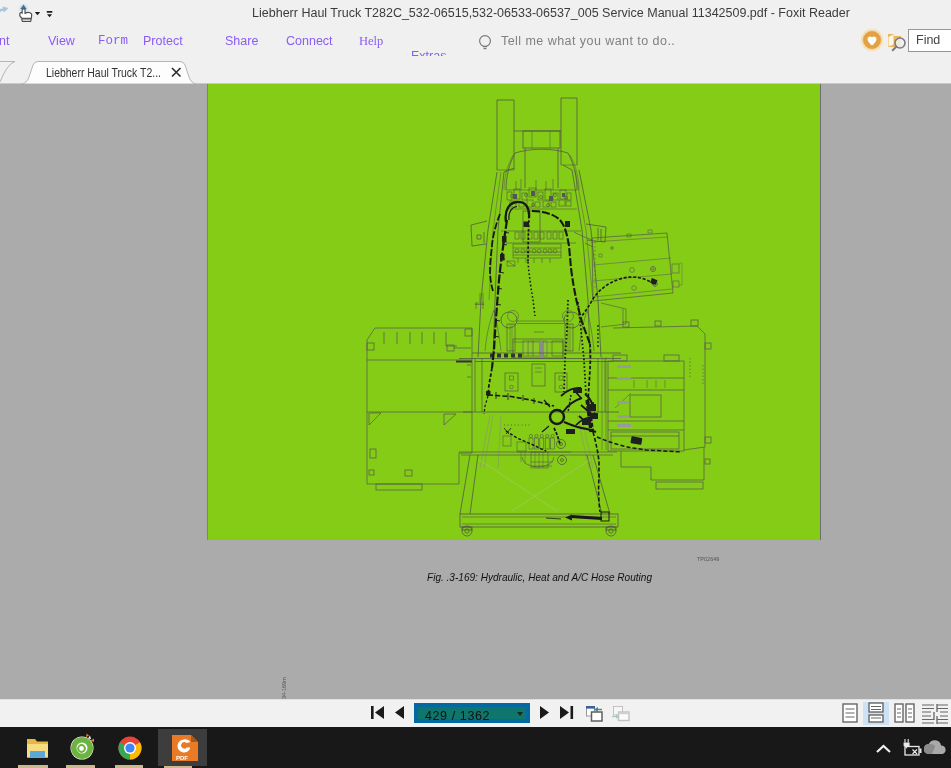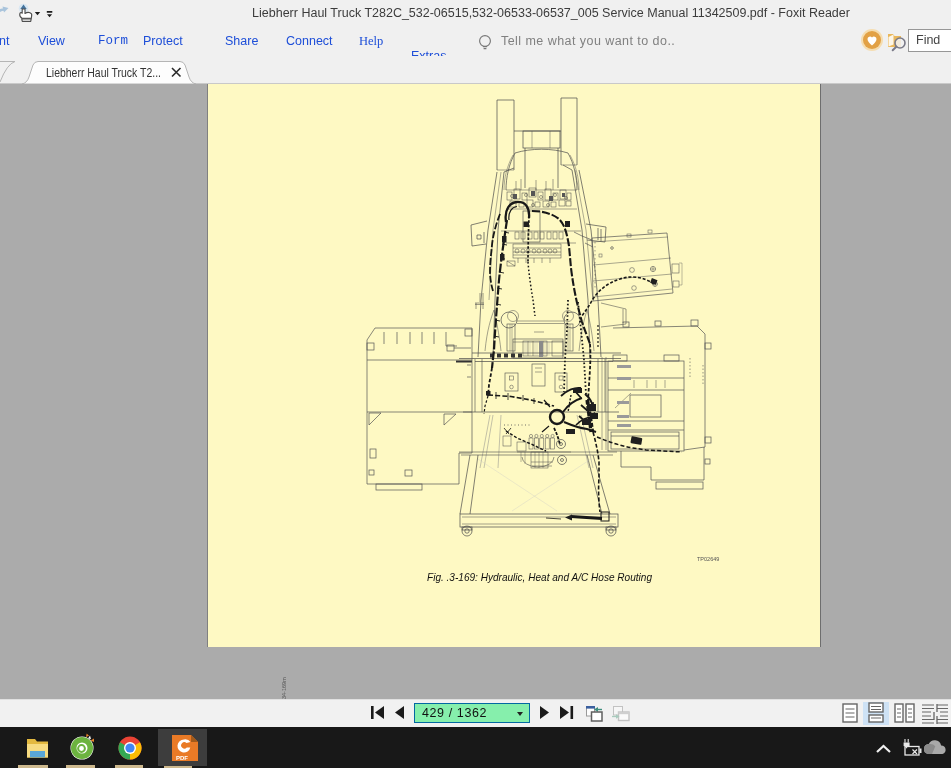--- a/index.html
+++ b/index.html
@@ -1,50 +1,50 @@
 <!DOCTYPE html>
 <html><head>
 <meta charset="utf-8">
 <style>
 html,body{margin:0;padding:0;}
 body{width:951px;height:768px;overflow:hidden;font-family:"Liberation Sans",sans-serif;position:relative;background:#f0f0f0;}
 .abs{position:absolute;}
 #titlebar{left:0;top:0;width:951px;height:28px;background:#f0f0f0;}
 #title{left:100px;top:0;width:902px;text-align:center;font-size:12.5px;color:#3c3c3c;line-height:26px;}
 #menubar{left:0;top:28px;width:951px;height:28px;background:#f0f0f0;}
-.menu{position:absolute;top:28px;font-size:12.5px;color:#1d4ed8;line-height:27px;}
+.menu{position:absolute;top:28px;font-size:12.5px;color:#8b5cf6;line-height:27px;}
 #tabbar{left:0;top:56px;width:951px;height:28px;background:#f0f0f0;}
 #docarea{left:0;top:84px;width:951px;height:615px;background:#ababab;}
-#page{position:absolute;left:207px;top:0;width:612px;height:563px;background:#fef9c3;border-left:1px solid #808080;border-right:1px solid #6e6e6e;}
+#page{position:absolute;left:207px;top:0;width:612px;height:456px;background:#84cc16;border-left:1px solid #808080;border-right:1px solid #6e6e6e;}
 #bottombar{left:0;top:699px;width:951px;height:28px;background:#f1f1f1;border-top:1px solid #e0e0e0;box-sizing:border-box;}
 #taskbar{left:0;top:727px;width:951px;height:41px;background:#181818;}
 .tan{position:absolute;top:765px;height:3px;background:#cdb88d;}
 #findbox{position:absolute;left:908px;top:29px;width:50px;height:21px;background:#fff;border:1px solid #979797;font-size:12.5px;color:#444;line-height:21px;padding-left:7px;}
-#pagebox{position:absolute;left:414px;top:703px;width:116px;height:20px;background:#86efac;border:1px solid #0369a1;box-sizing:border-box;font-size:12.5px;color:#111;line-height:18px;padding-left:7px;letter-spacing:0.6px;}
+#pagebox{position:absolute;left:414px;top:703px;width:116px;height:20px;background:#0f766e;border:4px solid #0369a1;box-sizing:border-box;font-size:12.5px;color:#111;line-height:18px;padding-left:7px;letter-spacing:0.6px;}
 </style>
 </head>
 <body>
 <div class="abs" id="titlebar"></div>
 <div class="abs" id="title">Liebherr Haul Truck T282C_532-06515,532-06533-06537_005 Service Manual 11342509.pdf - Foxit Reader</div>
 
 <svg class="abs" style="left:0;top:0;" width="60" height="28" viewBox="0 0 60 28">
   <path d="M-4,20 A9,8 0 0 1 5,9.5" fill="none" stroke="#a9c4dc" stroke-width="2.6"></path>
   <path d="M2.5,6.5 l6,1.5 -4.5,4.5 Z" fill="#a9c4dc"></path>
   <circle cx="23.5" cy="8.5" r="4.8" fill="#d9e7f2"></circle>
   <path d="M20.3,9 L23.5,4.5 L26.7,9 Z" fill="#44749f"></path>
   <g fill="#fff" stroke="#4f4f4f" stroke-width="1.15" stroke-linejoin="round">
     <path d="M22.2,9 L25,9 L25,13.5 C26.5,12.5 28.5,12.2 30,12.8 C31.5,13.4 32,14.8 31.6,16.2 L31.3,18.3 L22,18.3 C20.5,17.3 19.4,15.8 19.8,13.8 C20.1,12.4 21.6,12.2 22.2,13.2 Z"></path>
     <path d="M21.7,18.8 L31.2,18.8 L30.7,21.4 L22.3,21.4 Z"></path>
   </g>
   <path d="M34.8,12 l5.4,0 -2.7,3.2 Z" fill="#1c1c1c"></path>
   <path d="M46.8,11 l5.5,0 0,1.7 -5.5,0 Z M47,14.2 l5.1,0 -2.55,3 Z" fill="#1c1c1c"></path>
 </svg>
 <div class="abs" id="menubar"></div>
 <div class="menu" style="left:-1px;">nt</div>
-<div class="menu" style="left:38px;">View</div>
+<div class="menu" style="left:48px;">View</div>
 <div class="menu" style="left:98px;font-family:Liberation Mono, monospace;">Form</div>
 <div class="menu" style="left:143px;">Protect</div>
 <div class="menu" style="left:225px;text-align:center;">Share</div>
 <div class="menu" style="left:286px;">Connect</div>
 <div class="menu" style="left:359px;font-family:Liberation Serif, serif;">Help</div>
 <div class="menu" style="left:411px;margin-top:15px;">Extras</div>
 <svg class="abs" style="left:476px;top:33px;" width="18" height="20" viewBox="0 0 18 20">
   <circle cx="9" cy="8" r="5.4" fill="none" stroke="#777" stroke-width="1.15"></circle>
   <path d="M7,13.6 l4,0 M7.6,15.6 l2.8,0" stroke="#777" stroke-width="1.15" fill="none"></path>
 </svg>

